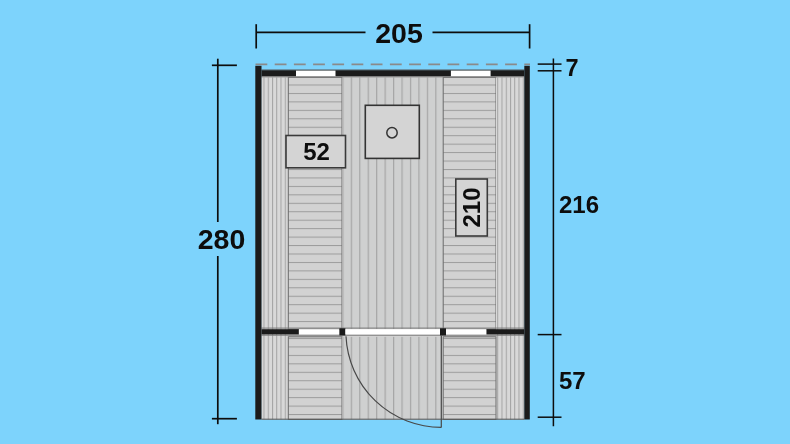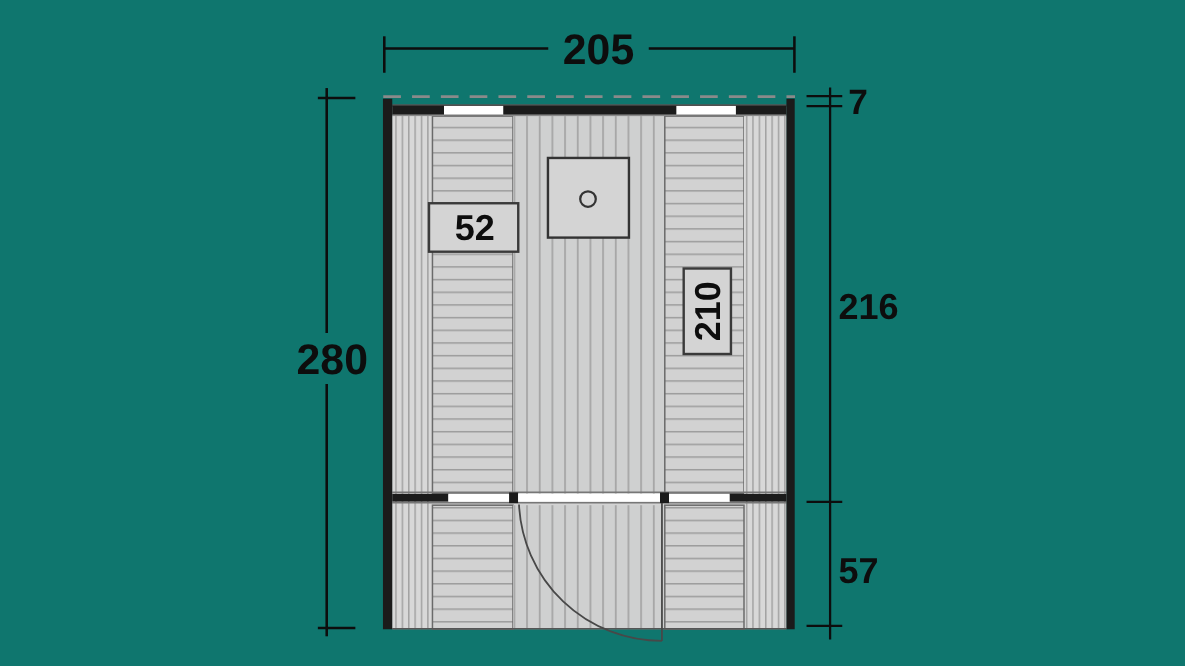--- a/index.html
+++ b/index.html
@@ -1,16 +1,16 @@
 <!DOCTYPE html>
 <html><head>
 <meta charset="utf-8">
 <style>
   html,body{margin:0;padding:0;background:#ffffff;}
-  .wrap{width:790px;height:444px;position:relative;overflow:hidden;background:#0f766e;}
+  .wrap{width:790px;height:444px;position:relative;overflow:hidden;background:#7dd3fc;}
   text{font-family:"Liberation Sans",sans-serif;font-weight:bold;fill:#0d0d0d;}
 </style>
 </head>
 <body>
 <div class="wrap">
 <svg width="790" height="444" viewBox="0 0 790 444">
 <defs>
   <pattern id="vfine" width="4.25" height="8" patternUnits="userSpaceOnUse">
     <rect x="0" y="0" width="4.25" height="8" fill="#d8d8d8"></rect>
     <rect x="0" y="0" width="1" height="8" fill="#a2a2a2"></rect>

